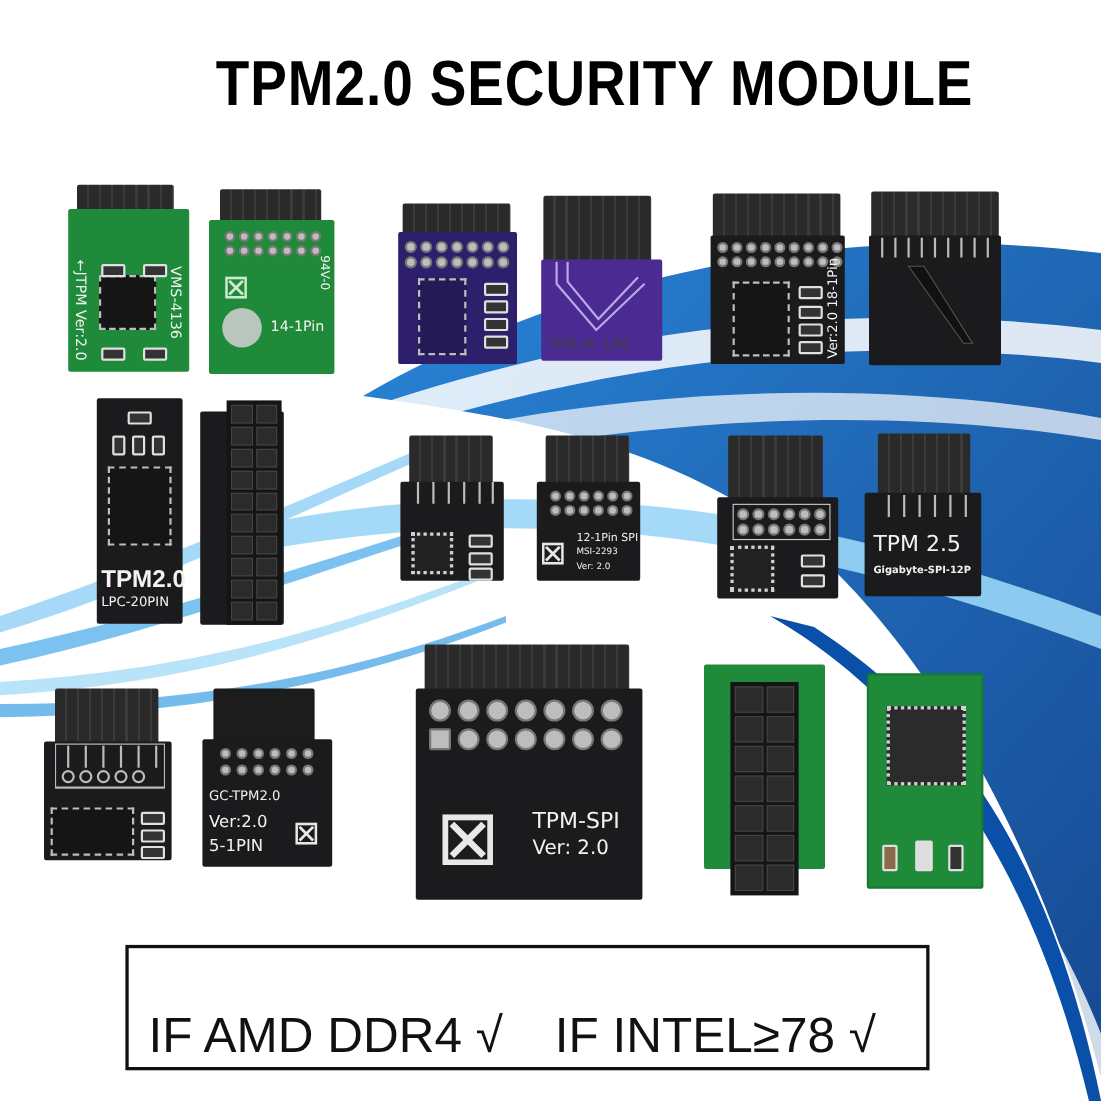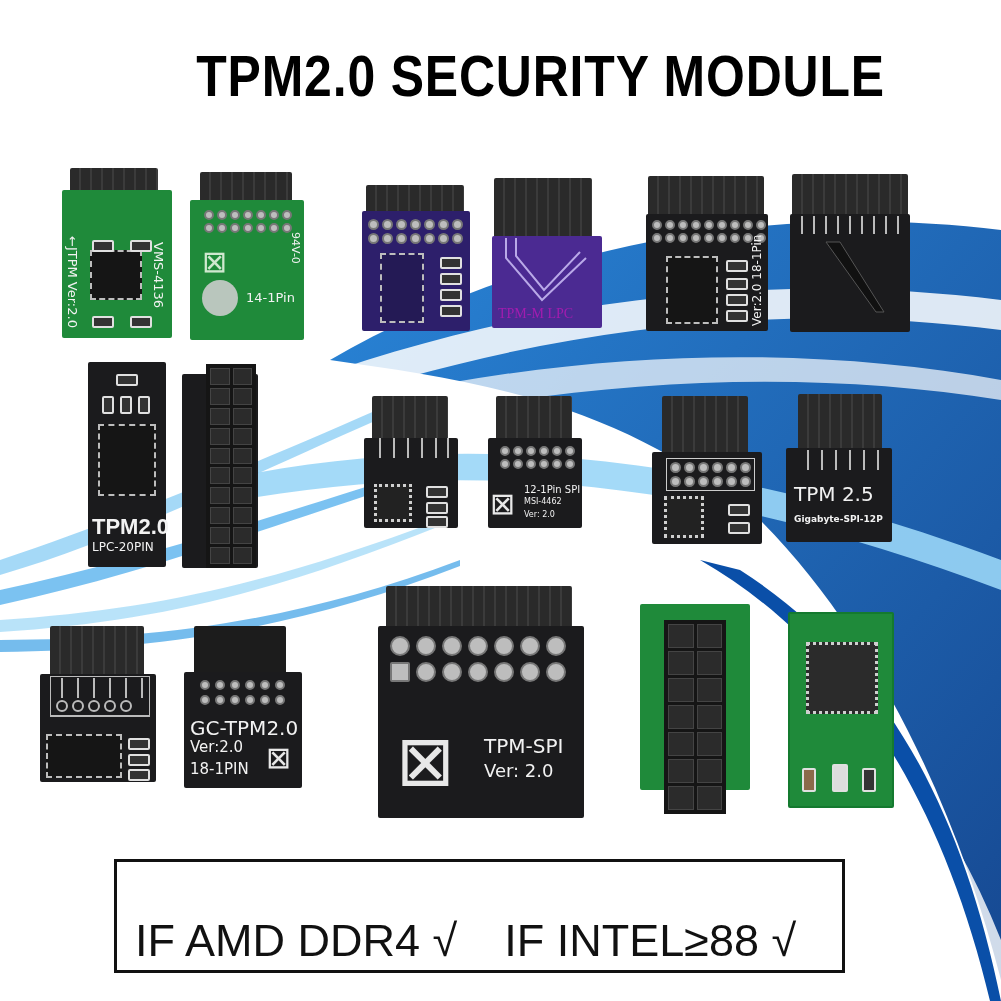--- a/index.html
+++ b/index.html
@@ -119,21 +119,21 @@
     <div class="smd" style="left:78px;top:120px;"></div>
 </div>
 
 <div class="mod" style="left:492px;top:178px;width:110px;height:150px;">
   <div class="hdr" style="left:2px;top:0;width:98px;height:62px;"></div>
   <div class="pcb purple2" style="left:0;top:58px;width:110px;height:92px;"></div>
   <svg style="position:absolute;left:10px;top:60px;" width="90" height="70">
       <path d="M4,0 L4,20 L40,62 L84,20" fill="none" stroke="#b9a9e8" stroke-width="2"></path>
       <path d="M14,0 L14,18 L42,52 L78,14" fill="none" stroke="#b9a9e8" stroke-width="2"></path>
     </svg>
-  <div class="lbl" style="left:6px;top:128px;font-size:14px;font-family:Liberation Serif, serif;color:#a21caf;">TPM-M LPC</div>
+  <div class="lbl" style="left:6px;top:128px;font-size:14px;font-family:Liberation Mono, monospace;color:#404040;">TPM-M LPC</div>
 </div>
 
 <div class="mod" style="left:646px;top:176px;width:122px;height:155px;">
   <div class="hdr" style="left:2px;top:0;width:116px;height:40px;"></div>
   <div class="pcb black" style="left:0;top:38px;width:122px;height:117px;"></div>
   <div class="pins" style="left:6px;top:44px;grid-template-columns:repeat(9,10px);gap:3px;">
     <div class="pin" style="width:10px;height:10px;"></div>
       <div class="pin" style="width:10px;height:10px;"></div>
       <div class="pin" style="width:10px;height:10px;"></div>
       <div class="pin" style="width:10px;height:10px;"></div>
@@ -247,21 +247,21 @@
       <div class="pin" style="width:10px;height:10px;"></div>
     <div class="pin" style="width:10px;height:10px;"></div>
       <div class="pin" style="width:10px;height:10px;"></div>
       <div class="pin" style="width:10px;height:10px;"></div>
       <div class="pin" style="width:10px;height:10px;"></div>
       <div class="pin" style="width:10px;height:10px;"></div>
       <div class="pin" style="width:10px;height:10px;"></div>
   </div>
   <div class="bin" style="left:2px;top:88px;font-size:30px;">⊠</div>
   <div class="lbl" style="left:36px;top:88px;font-size:10px;">12-1Pin SPI</div>
-  <div class="lbl" style="left:36px;top:101px;font-size:8px;">MSI-4462</div>
+  <div class="lbl" style="left:36px;top:101px;font-size:8px;">MSI-2293</div>
   <div class="lbl" style="left:36px;top:114px;font-size:8px;">Ver: 2.0</div>
 </div>
 
 <div class="mod" style="left:652px;top:396px;width:110px;height:148px;">
   <div class="hdr" style="left:10px;top:0;width:86px;height:58px;"></div>
   <div class="pcb black" style="left:0;top:56px;width:110px;height:92px;"></div>
   <div class="pins" style="left:14px;top:62px;grid-template-columns:repeat(6,11px);gap:3px;border:1px solid #ccc;padding:3px;">
     <div class="pin" style="width:11px;height:11px;"></div>
       <div class="pin" style="width:11px;height:11px;"></div>
       <div class="pin" style="width:11px;height:11px;"></div>
@@ -332,23 +332,23 @@
       <div class="pin" style="width:10px;height:10px;"></div>
       <div class="pin" style="width:10px;height:10px;"></div>
       <div class="pin" style="width:10px;height:10px;"></div>
     <div class="pin" style="width:10px;height:10px;"></div>
       <div class="pin" style="width:10px;height:10px;"></div>
       <div class="pin" style="width:10px;height:10px;"></div>
       <div class="pin" style="width:10px;height:10px;"></div>
       <div class="pin" style="width:10px;height:10px;"></div>
       <div class="pin" style="width:10px;height:10px;"></div>
   </div>
-  <div class="lbl" style="left:6px;top:90px;font-size:20px;">GC-TPM2.0</div>
+  <div class="lbl" style="left:6px;top:90px;font-size:12px;">GC-TPM2.0</div>
   <div class="lbl" style="left:6px;top:112px;font-size:15px;">Ver:2.0</div>
-  <div class="lbl" style="left:6px;top:134px;font-size:15px;">18-1PIN</div>
+  <div class="lbl" style="left:6px;top:134px;font-size:15px;">5-1PIN</div>
   <div class="bin" style="left:82px;top:112px;font-size:30px;">⊠</div>
 </div>
 
 <div class="mod" style="left:378px;top:586px;width:206px;height:232px;">
   <div class="hdr" style="left:8px;top:0;width:186px;height:46px;"></div>
   <div class="pcb black" style="left:0;top:40px;width:206px;height:192px;"></div>
   <div class="pins" style="left:12px;top:50px;grid-template-columns:repeat(7,20px);gap:6px 6px;">
     <div class="pin" style="width:20px;height:20px;"></div>
       <div class="pin" style="width:20px;height:20px;"></div>
       <div class="pin" style="width:20px;height:20px;"></div>
@@ -394,15 +394,15 @@
   <div class="chip qfn" style="left:18px;top:30px;width:72px;height:72px;background:#2b2b2b;"></div>
   <div class="smd" style="left:14px;top:156px;width:14px;height:24px;background:#8b6a4a;"></div>
   <div class="smd" style="left:44px;top:152px;width:16px;height:28px;background:#ddd;"></div>
   <div class="smd" style="left:74px;top:156px;width:14px;height:24px;"></div>
 </div>
 
 <div class="compat">
   <div class="row" style="top:54px;">
     <span>IF AMD DDR4 √</span>
     <span style="display:inline-block;width:22px;"></span>
-    <span>IF INTEL≥88 √</span>
+    <span>IF INTEL≥78 √</span>
   </div>
 </div>
 
 </body></html>

